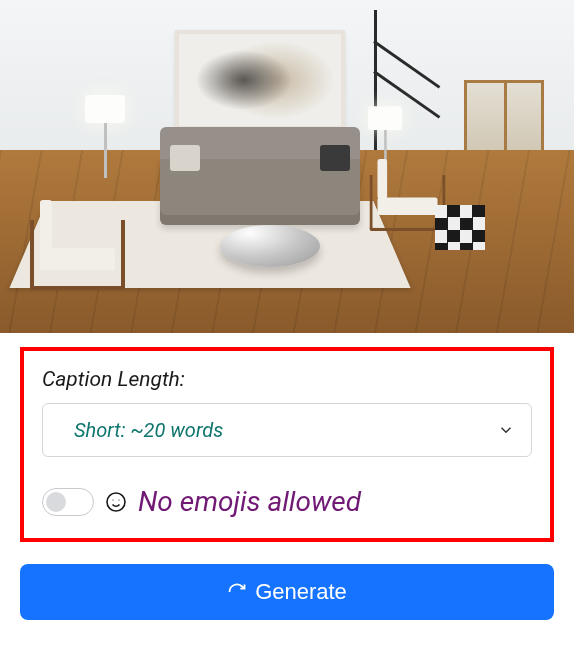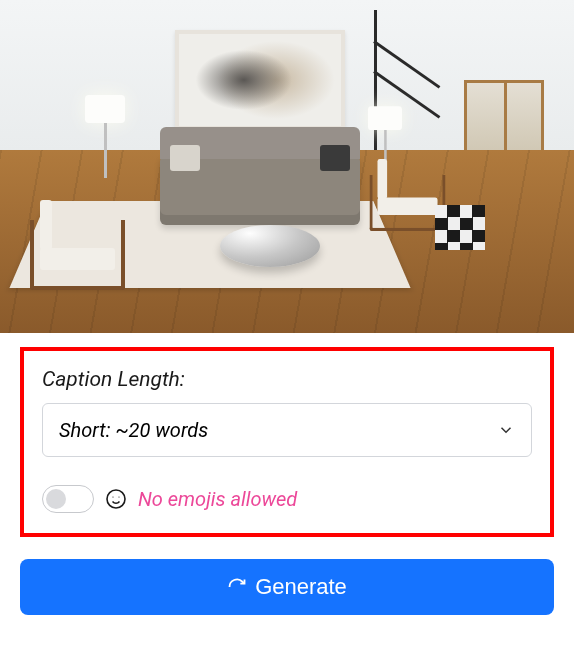--- a/index.html
+++ b/index.html
@@ -200,22 +200,23 @@
     border-radius: 6px;
     height: 54px;
     display: flex;
     align-items: center;
     padding: 0 16px;
     cursor: pointer;
     background: #fff;
   }
   .select-text {
     font-size: 20px;
-    color: #000000;
+    color: #0f766e;
     flex: 1;
+    margin-left: 15px;
   }
   .chevron {
     width: 18px; height: 18px;
     stroke: #333;
     stroke-width: 2;
     fill: none;
   }
   .toggle-row {
     display: flex;
     align-items: center;
@@ -239,22 +240,22 @@
     border-radius: 50%;
   }
   .emoji-icon {
     width: 24px; height: 24px;
     stroke: #1a1a1a;
     stroke-width: 1.6;
     fill: none;
     flex-shrink: 0;
   }
   .toggle-label {
-    font-size: 20px;
-    color: #ec4899;
+    font-size: 28px;
+    color: #701a75;
   }
   .generate-btn {
     margin: 22px 20px 0 20px;
     width: calc(100% - 40px);
     height: 56px;
     background: #1573ff;
     border: none;
     border-radius: 8px;
     color: #fff;
     font-size: 22px;

